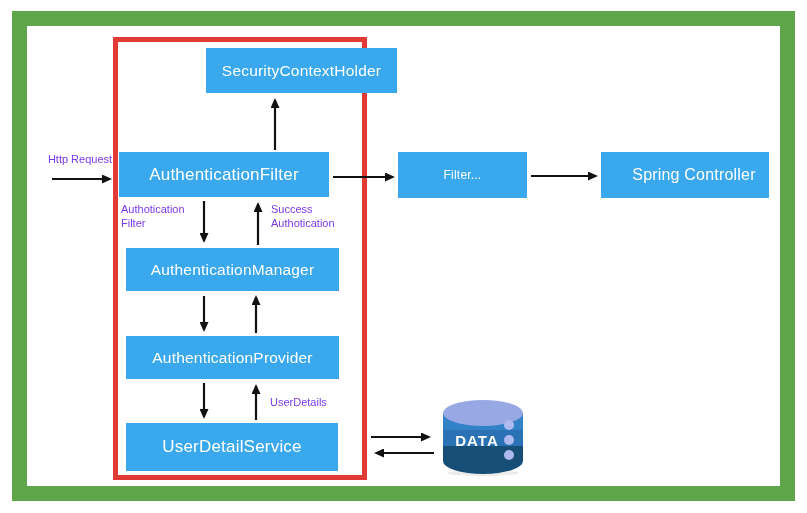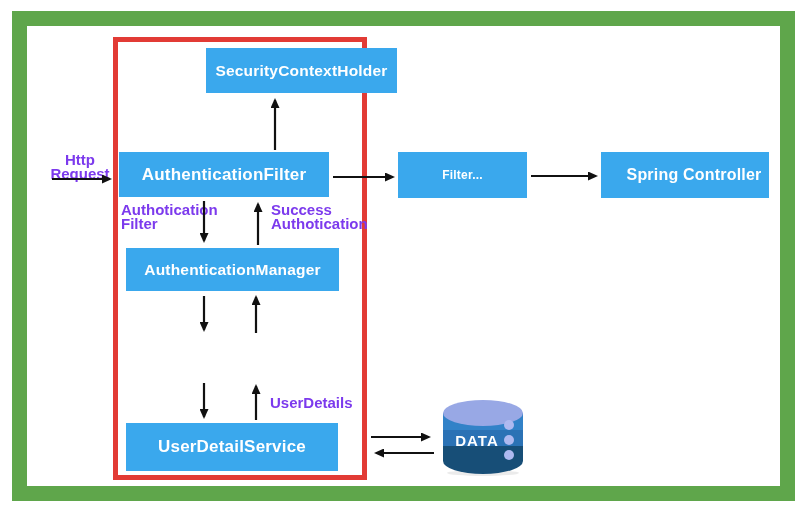--- a/index.html
+++ b/index.html
@@ -31,41 +31,41 @@
     width: 254px;
     height: 443px;
     border: 5px solid #E23B35;
     box-sizing: border-box;
     background: transparent;
   }
   .node {
     position: absolute;
     background: #3AA8ED;
     color: #ffffff;
-    font-weight: bold;
+    font-weight: normal;
     display: flex;
     align-items: center;
     justify-content: center;
     text-align: center;
     letter-spacing: 0.2px;
     z-index: 3;
   }
   .node-security-context { left: 206px; top: 48px;  width: 191px; height: 45px; font-size: 15.5px; }
   .node-auth-filter      { left: 119px; top: 152px; width: 210px; height: 45px; font-size: 17px; }
   .node-filter-more      { left: 398px; top: 152px; width: 129px; height: 46px; font-size: 12px; }
   .node-spring-ctrl      { left: 601px; top: 152px; width: 150px; height: 46px; font-size: 16px; padding-left: 18px; }
   .node-auth-manager     { left: 126px; top: 248px; width: 213px; height: 43px; font-size: 15.5px; }
   .node-auth-provider    { left: 126px; top: 336px; width: 213px; height: 43px; font-size: 15.5px; }
   .node-userdetail-svc   { left: 126px; top: 423px; width: 212px; height: 48px; font-size: 17px; }
 
   .plabel {
     position: absolute;
     color: #7C3AED;
-    font-weight: bold;
-    font-size: 15px;
+    font-weight: normal;
+    font-size: 11px;
     line-height: 13.5px;
     z-index: 4;
   }
   .lbl-http-request   { left: 35px;  top: 153px; width: 90px; text-align: center; }
   .lbl-auth-object    { left: 121px; top: 203px; width: 82px; }
   .lbl-success-auth   { left: 271px; top: 203px; width: 88px; }
   .lbl-user-details   { left: 270px; top: 396px; width: 90px; }
 
   .arrows {
     position: absolute;
@@ -111,20 +111,23 @@
   </div>
 
   <div class="node node-spring-ctrl">
     <span>Spring Controller</span>
   </div>
 
   <div class="node node-auth-manager">
     <span>AuthenticationManager</span>
   </div>
 
+  <div class="node node-auth-provider">
+    <span>AuthenticationProvider</span>
+  </div>
 
   <div class="node node-userdetail-svc">
     <span>UserDetailService</span>
   </div>
 
   <div class="plabel lbl-http-request">Http Request</div>
   <div class="plabel lbl-auth-object">Authotication Filter</div>
   <div class="plabel lbl-success-auth">Success Authotication</div>
   <div class="plabel lbl-user-details">UserDetails</div>
 

